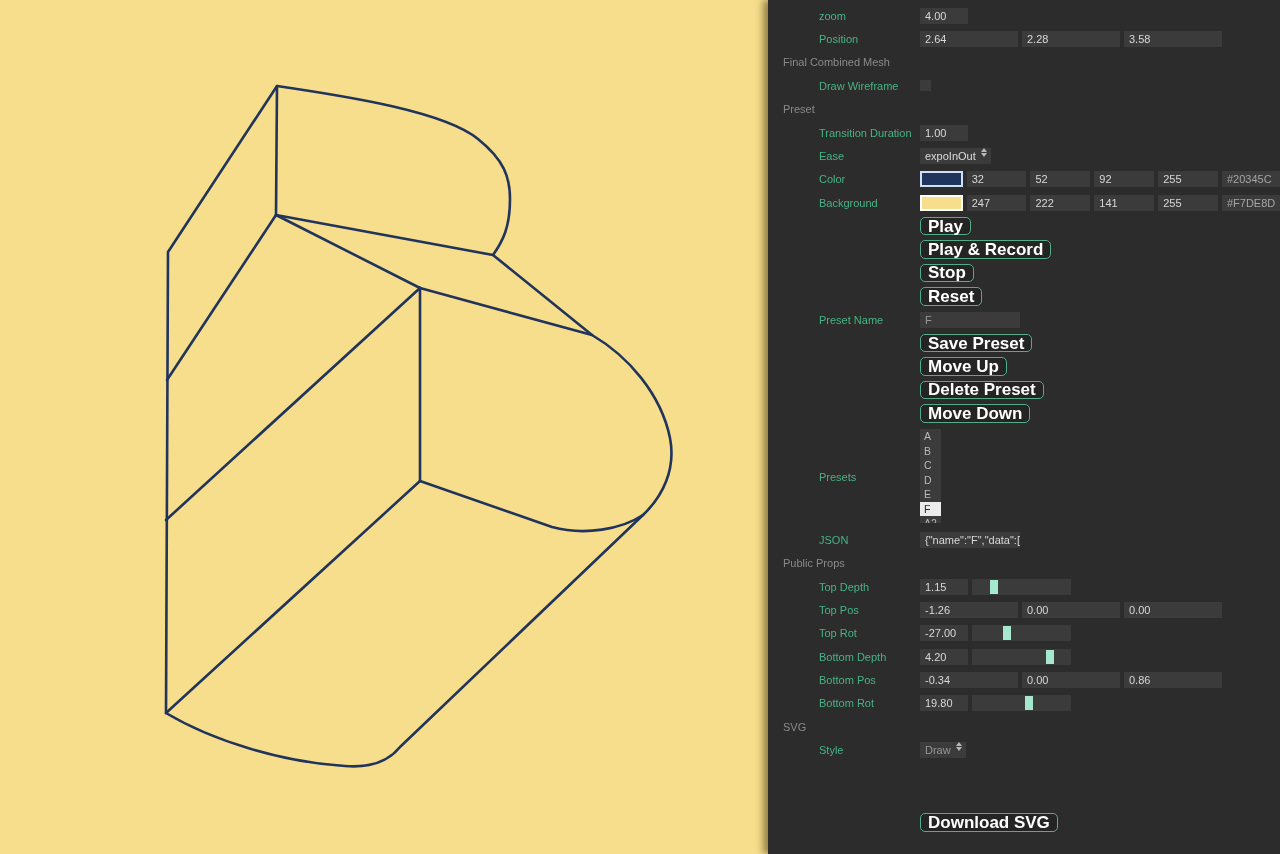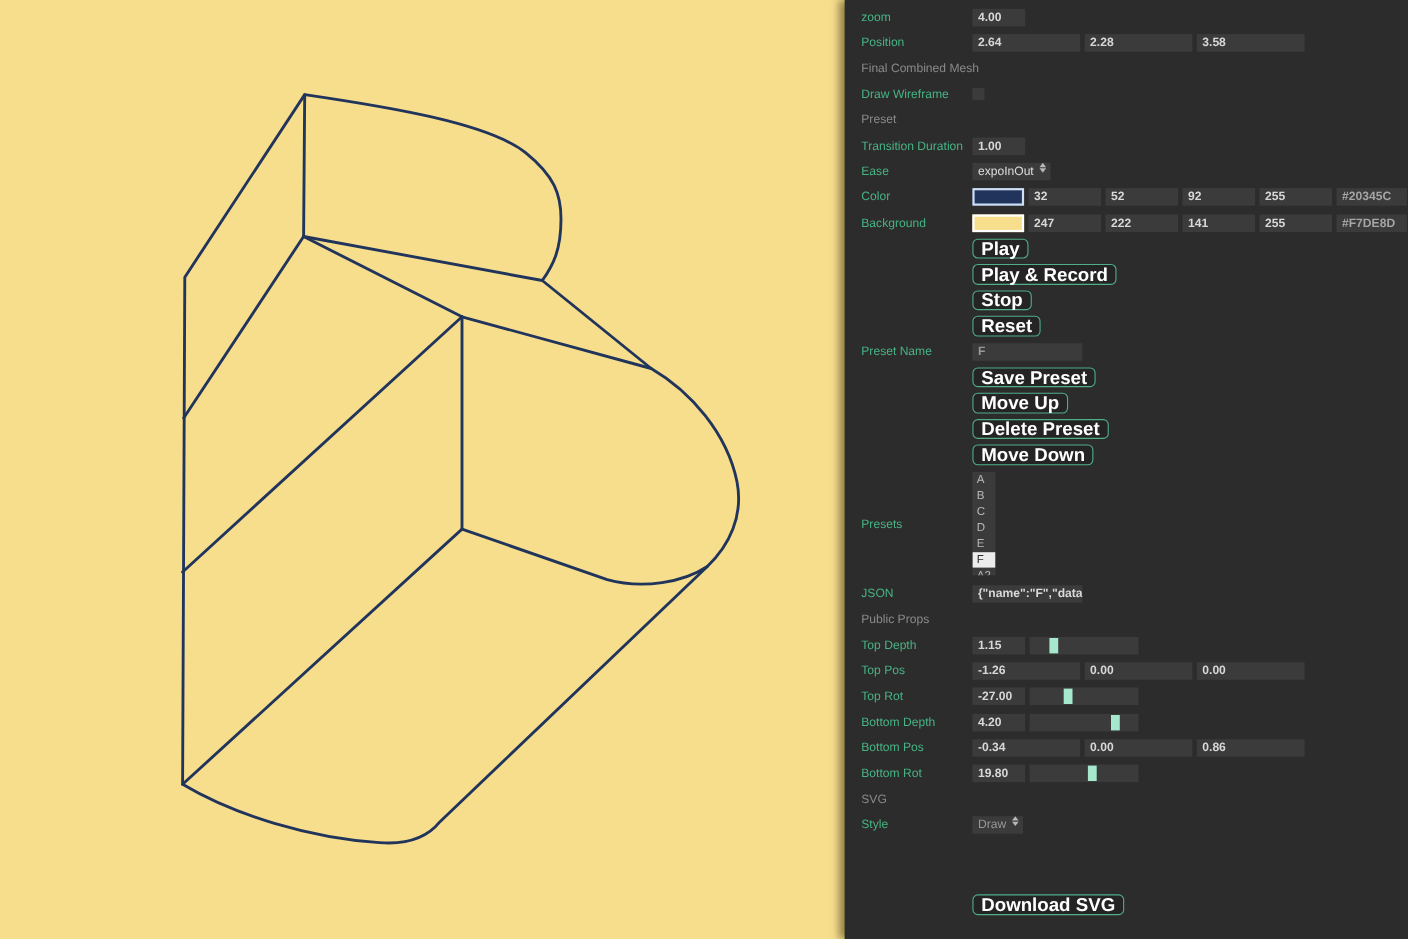--- a/index.html
+++ b/index.html
@@ -10,24 +10,24 @@
   .canvas{position:absolute;left:0;top:0;width:768px;height:854px;background:#F7DE8D;}
   .canvas svg{display:block;width:768px;height:854px;}
   .canvas path{fill:none;stroke:#20345C;stroke-width:2.6;stroke-linejoin:round;stroke-linecap:round;}
 
   
   .panel{position:absolute;left:768px;top:0;width:512px;height:854px;background:#2c2c2c;
          box-shadow:-5px 0 7px rgba(50,40,0,.5);padding-top:4px;box-sizing:border-box;
          font-size:11px;color:#ddd;overflow:hidden;}
   .row{display:flex;align-items:center;height:23.4px;padding-left:15px;}
   .row.tall{height:103px;}
-  .label{width:101px;flex:none;color:#47B385;white-space:nowrap;overflow:visible;}
+  .label{width:101px;flex:none;color:#47B385;white-space:nowrap;overflow:visible;margin-left:36px;}
   .sec{color:#8a8a8a;}
   .field{background:#3b3b3b;height:16px;line-height:16px;padding-left:5px;box-sizing:border-box;
-         color:#d8d8d8;white-space:nowrap;overflow:hidden;font-weight:bold;}
+         color:#d8d8d8;white-space:nowrap;overflow:hidden;}
   .w-s{width:48px;}
   .w-v{width:98px;margin-right:4px;}
   .w-j{width:100px;}
   .w-c{width:66px;margin-right:4px;}
   .w-hex{width:64px;margin-right:0;color:#a5a5a5;}
   .dim{color:#979797;}
 
   .checkbox{width:11px;height:11px;background:#3b3b3b;}
 
   .select{background:#3b3b3b;height:16px;display:flex;align-items:flex-start;padding:0 4px 0 5px;gap:5px;}

